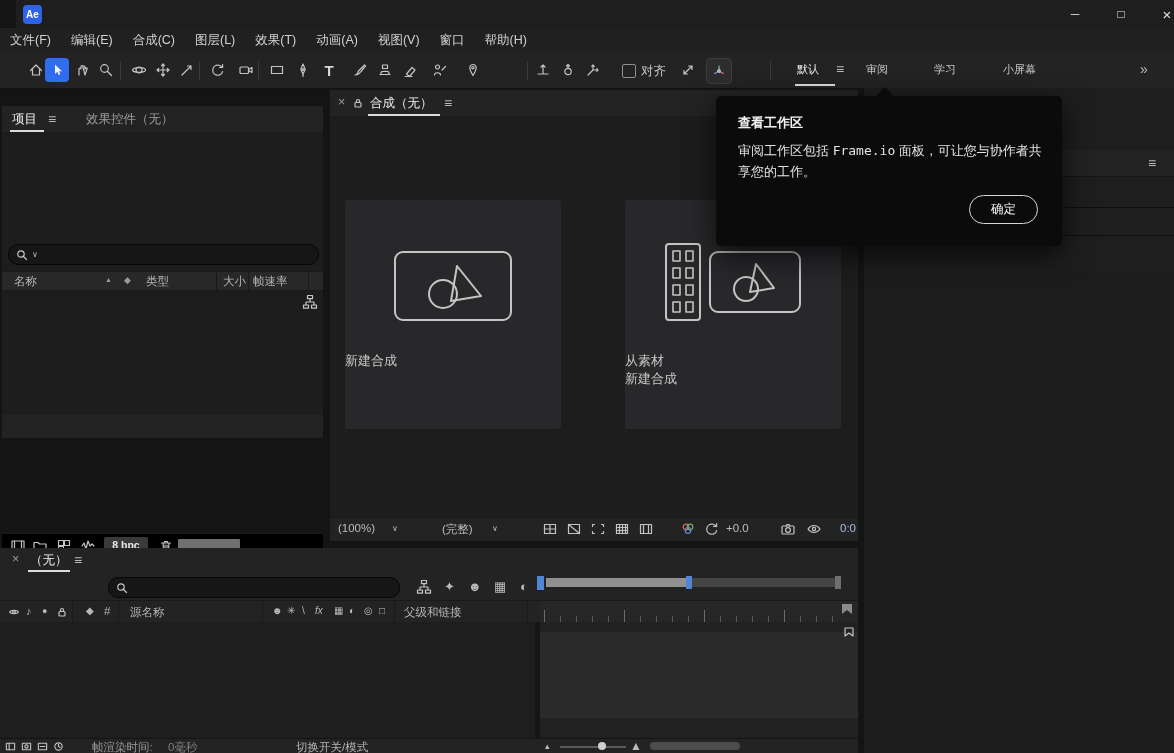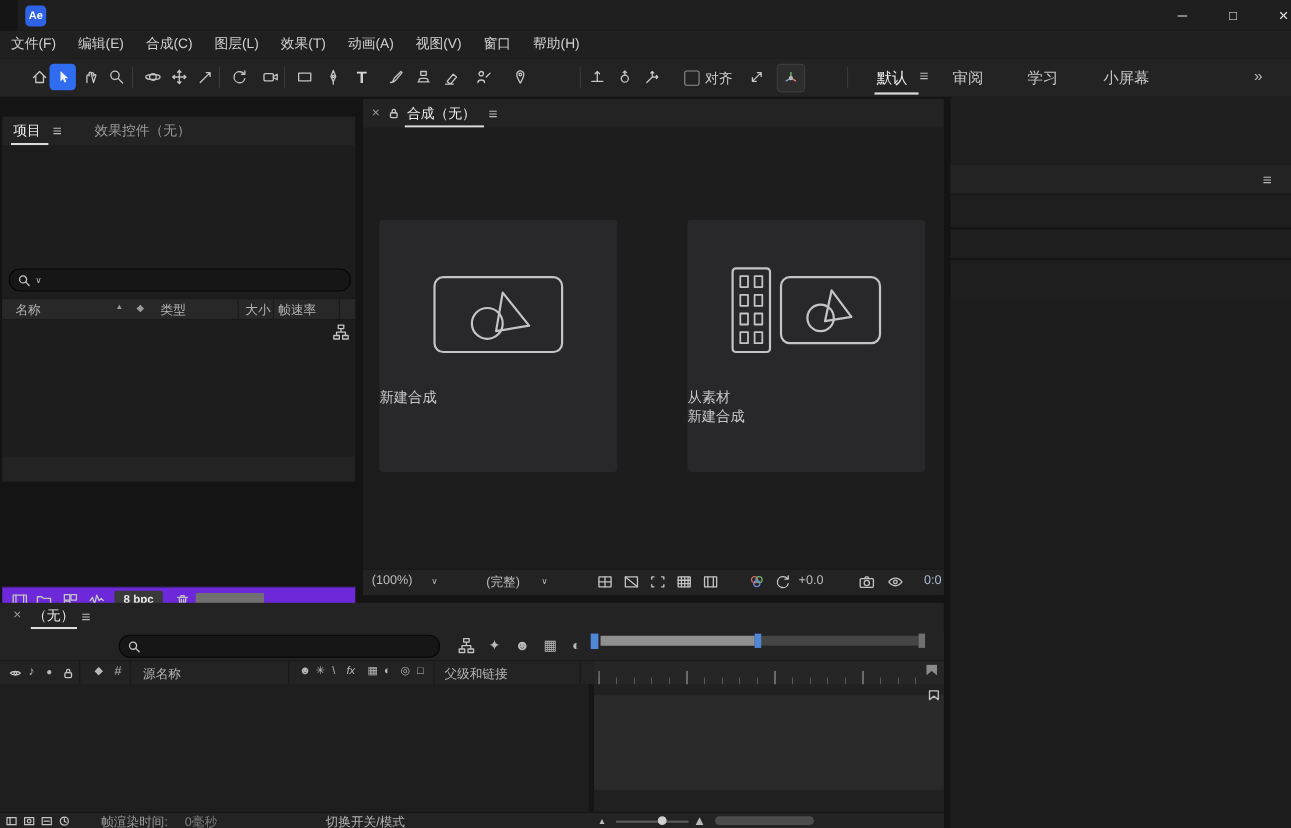--- a/index.html
+++ b/index.html
@@ -16,21 +16,21 @@
   
   .menubar{position:absolute;left:0;top:28px;width:100%;height:25px;background:#202020;display:flex;align-items:center;
            font-size:12.5px;color:#d2d2d2}
   .menuitem{padding:0 10px;height:100%;display:flex;align-items:center}
   
   .toolbar{position:absolute;left:0;top:53px;width:100%;height:35px;background:#232323;border-bottom:1px solid #131313}
   .t{position:absolute;top:5px;width:24px;height:24px;border-radius:4px;display:flex;align-items:center;justify-content:center}
   .t.active{background:#2f6cf0}
   .t.boxed{background:#2d2d2d;border:1px solid #3d3d3d}
   .sep{position:absolute;top:8px;width:1px;height:19px;background:#3a3a3a}
-  .ws{position:absolute;top:9px;font-size:14px;color:#c6c6c6}
+  .ws{position:absolute;top:9px;font-size:11px;color:#c6c6c6}
   .ic *{stroke:#c4c4c4;fill:none;stroke-width:1.2;stroke-linecap:round;stroke-linejoin:round}
   .ic .fillw{fill:#f2f2f2;stroke:none}
   .g{color:#b9b9b9;font-size:13px;line-height:1}
   
   .panel{position:absolute;background:#232323}
   .pcontent{position:absolute;left:0;right:0;background:#1d1d1d}
   .tabactive{color:#ececec;font-size:12.5px}
   .tabdim{color:#9b9b9b;font-size:12.5px}
   .underline{position:absolute;height:2px;background:#dcdcdc}
   .searchbox{position:absolute;height:19px;background:#161616;border:1px solid #060606;border-radius:10px;
@@ -250,21 +250,21 @@
       <span class="abs" style="left:251px;top:2px">帧速率</span>
       <div class="vdiv" style="left:306px"></div>
     </div>
     <svg class="abs ic" style="left:300px;top:188px" width="16" height="16" viewBox="0 0 16 16">
         <rect x="5.5" y="1.5" width="5" height="3.2"></rect>
         <rect x="1.5" y="11" width="5" height="3.2"></rect>
         <rect x="9.5" y="11" width="5" height="3.2"></rect>
         <path d="M8 4.7V8M8 8H4v3M8 8h4v3"></path>
       </svg>
 
-    <div class="abs" style="left:0;top:427px;width:100%;height:23px;background:#6d28d9;border-top:1px solid #191919">
+    <div class="abs" style="left:0;top:427px;width:100%;height:23px;background:#000000;border-top:1px solid #191919">
       <svg class="abs ic" style="left:8px;top:4px" width="16" height="16" viewBox="0 0 16 16">
           <rect x="2" y="3" width="12" height="10"></rect>
           <path d="M4.5 3v10M11.5 3v10"></path>
         </svg>
       <svg class="abs ic" style="left:30px;top:4px" width="16" height="16" viewBox="0 0 16 16">
           <path d="M2 4.5h4L7.5 6H14v7H2z"></path>
         </svg>
       <svg class="abs ic" style="left:54px;top:4px" width="16" height="16" viewBox="0 0 16 16">
           <rect x="2.5" y="2.5" width="5" height="5"></rect>
           <rect x="8.5" y="2.5" width="5" height="5"></rect>
@@ -465,14 +465,22 @@
       <span class="abs" style="left:168px;top:1px;color:#7f7f7f">0毫秒</span>
       <span class="abs" style="left:296px;top:1px;color:#b5b5b5">切换开关/模式</span>
       <span class="abs g" style="left:545px;top:3px;font-size:9px">▴</span>
       <div class="abs" style="left:560px;top:7px;width:66px;height:2px;background:#5a5a5a"></div>
       <div class="abs" style="left:598px;top:3px;width:8px;height:8px;border-radius:50%;background:#d0d0d0"></div>
       <span class="abs g" style="left:630px;top:1px;font-size:12px">▲</span>
       <div class="abs" style="left:650px;top:3px;width:90px;height:8px;background:#4c4c4c;border-radius:4px"></div>
     </div>
   </div>
 
+  <div class="coach">
+    <div class="arrow"></div>
+    <div class="coachtitle">查看工作区</div>
+    <div class="coachbody">
+      <span>审阅工作区包括 </span><span class="mono">Frame.io</span><span> 面板，可让您与协作者共享您的工作。</span>
+    </div>
+    <button class="okbtn">确定</button>
+  </div>
 
 </div>
 
 </body></html>

